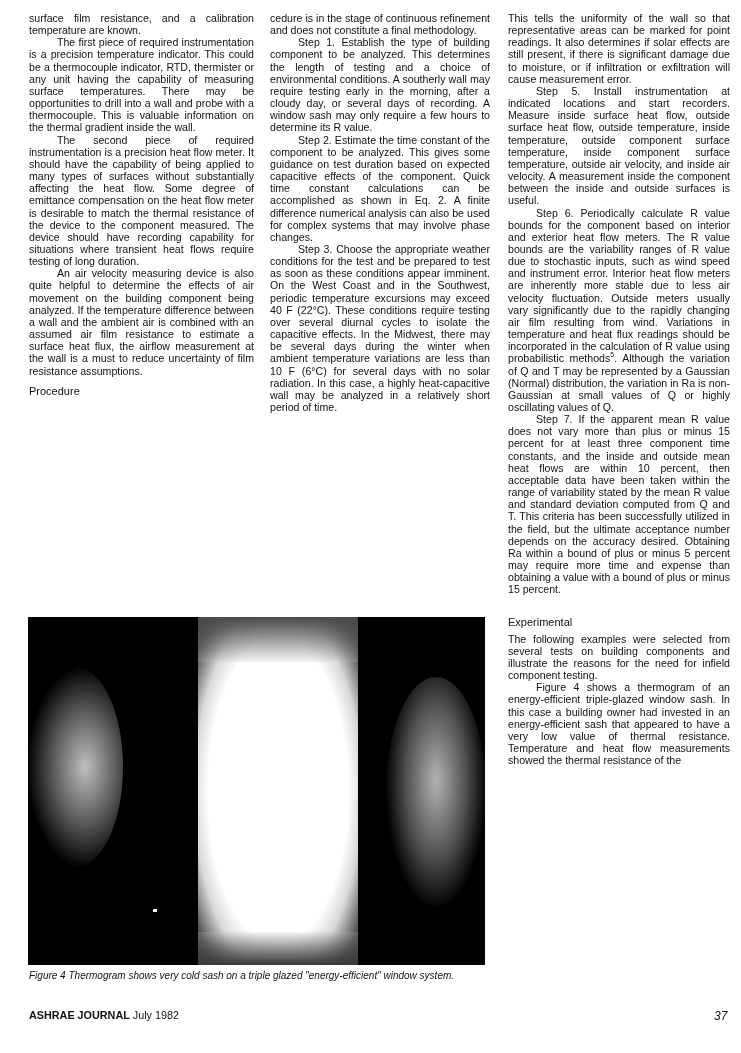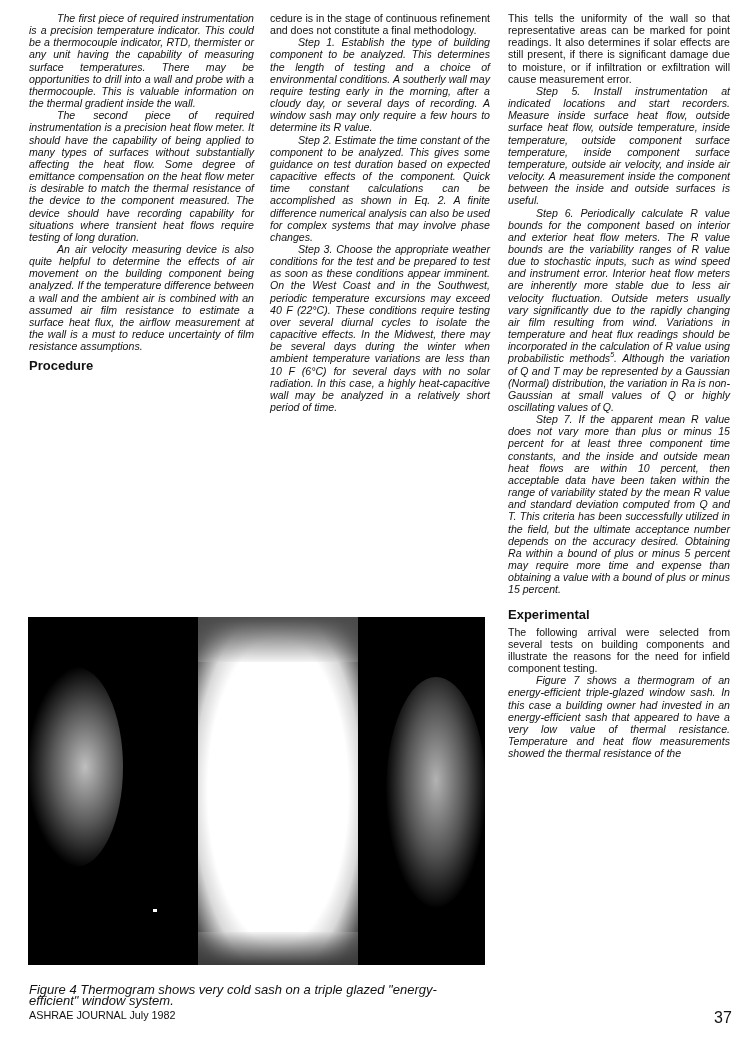--- a/index.html
+++ b/index.html
@@ -5,26 +5,26 @@
   html, body { margin: 0; padding: 0; background: #ffffff; }
   body {
     width: 741px; height: 1053px; position: relative; overflow: hidden;
     font-family: "Liberation Sans", sans-serif; color: #111;
   }
   .col {
     position: absolute; font-size: 10.6px; line-height: 12.15px;
     text-align: justify; hyphens: manual;
   }
   .col p { margin: 0; }
-  .col p.ind { text-indent: 28px; font-style: italic; }
+  .col p.ind { text-indent: 28px; }
   #col1 { left: 29px; top: 12px; width: 225px; }
   #col2 { left: 270px; top: 12px; width: 220px; }
   #col3 { left: 508px; top: 12px; width: 222px; }
   .heading {
-    font-weight: bold; font-size: 13px; margin: 8px 0 5px 0;
+    font-weight: normal; font-size: 11px; margin: 8px 0 5px 0;
   }
   sup { font-size: 7px; line-height: 0; }
   #figure {
     position: absolute; left: 28px; top: 617px; width: 457px; height: 348px;
     background: #000; overflow: hidden;
   }
   #figure .blob { position: absolute; }
   #figure .sash-left {
     left: 0; top: 50px; width: 95px; height: 200px; border-radius: 50%;
     background: radial-gradient(ellipse at 60% 50%, rgba(255,255,255,0.75) 0%, rgba(255,255,255,0.35) 40%, rgba(255,255,255,0) 72%);
@@ -44,55 +44,56 @@
   }
   #figure .sash-right {
     left: 358px; top: 60px; width: 100px; height: 230px; border-radius: 50%;
     background: radial-gradient(ellipse at 50% 45%, rgba(255,255,255,0.7) 0%, rgba(255,255,255,0.32) 42%, rgba(255,255,255,0) 72%);
   }
   #figure .speck {
     left: 125px; top: 292px; width: 4px; height: 3px; background: #fff;
   }
   #caption {
     position: absolute; left: 29px; top: 970px; width: 450px;
-    font-size: 13px; line-height: 11px; font-style: italic; margin-top: 14px;
+    font-size: 10px; line-height: 11px; font-style: italic;
   }
   #footer-journal {
     position: absolute; left: 29px; top: 1009px; font-size: 10.8px;
   }
-  #footer-journal b { font-weight: normal; }
+  #footer-journal b { font-weight: bold; }
   #page-number {
-    position: absolute; left: 714px; top: 1009px; font-size: 16px;
+    position: absolute; left: 714px; top: 1009px; font-size: 12px; font-style: italic;
   }
 </style>
 </head>
 <body>
 
 <div id="col1" class="col">
+  <p>surface film resistance, and a calibration temperature are known.</p>
   <p class="ind">The first piece of required instrumentation is a precision temperature indicator. This could be a thermocouple indicator, RTD, thermister or any unit having the capability of measuring surface temperatures. There may be opportunities to drill into a wall and probe with a thermocouple. This is valuable information on the thermal gradient inside the wall.</p>
   <p class="ind">The second piece of required instrumentation is a precision heat flow meter. It should have the capability of being applied to many types of surfaces without substantially affecting the heat flow. Some degree of emittance compensation on the heat flow meter is desirable to match the thermal resistance of the device to the component measured. The device should have recording capability for situations where transient heat flows require testing of long duration.</p>
   <p class="ind">An air velocity measuring device is also quite helpful to determine the effects of air movement on the building component being analyzed. If the temperature difference between a wall and the ambient air is combined with an assumed air film resistance to estimate a surface heat flux, the airflow measurement at the wall is a must to reduce uncertainty of film resistance assumptions.</p>
   <div class="heading">Procedure</div>
 </div>
 
 <div id="col2" class="col">
   <p>cedure is in the stage of continuous refinement and does not constitute a final methodology.</p>
   <p class="ind">Step 1. Establish the type of building component to be analyzed. This determines the length of testing and a choice of environmental conditions. A southerly wall may require testing early in the morning, after a cloudy day, or several days of recording. A window sash may only require a few hours to determine its R value.</p>
   <p class="ind">Step 2. Estimate the time constant of the component to be analyzed. This gives some guidance on test duration based on expected capacitive effects of the component. Quick time constant calculations can be accomplished as shown in Eq. 2. A finite difference numerical analysis can also be used for complex systems that may involve phase changes.</p>
   <p class="ind">Step 3. Choose the appropriate weather conditions for the test and be prepared to test as soon as these conditions appear imminent. On the West Coast and in the Southwest, periodic temperature excursions may exceed 40 F (22°C). These conditions require testing over several diurnal cycles to isolate the capacitive effects. In the Midwest, there may be several days during the winter when ambient temperature variations are less than 10 F (6°C) for several days with no solar radiation. In this case, a highly heat-capacitive wall may be analyzed in a relatively short period of time.</p>
 </div>
 
 <div id="col3" class="col">
   <p>This tells the uniformity of the wall so that representative areas can be marked for point readings. It also determines if solar effects are still present, if there is significant damage due to moisture, or if infiltration or exfiltration will cause measurement error.</p>
   <p class="ind">Step 5. Install instrumentation at indicated locations and start recorders. Measure inside surface heat flow, outside surface heat flow, outside temperature, inside temperature, outside component surface temperature, inside component surface temperature, outside air velocity, and inside air velocity. A measurement inside the component between the inside and outside surfaces is useful.</p>
   <p class="ind"><span>Step 6. Periodically calculate R value bounds for the component based on interior and exterior heat flow meters. The R value bounds are the variability ranges of R value due to stochastic inputs, such as wind speed and instrument error. Interior heat flow meters are inherently more stable due to less air velocity fluctuation. Outside meters usually vary significantly due to the rapidly changing air film resulting from wind. Variations in temperature and heat flux readings should be incorporated in the calculation of R value using probabilistic methods</span><sup>5</sup><span>. Although the variation of Q and T may be represented by a Gaussian (Normal) distribution, the variation in Ra is non-Gaussian at small values of Q or highly oscillating values of Q.</span></p>
   <p class="ind">Step 7. If the apparent mean R value does not vary more than plus or minus 15 percent for at least three component time constants, and the inside and outside mean heat flows are within 10 percent, then acceptable data have been taken within the range of variability stated by the mean R value and standard deviation computed from Q and T. This criteria has been successfully utilized in the field, but the ultimate acceptance number depends on the accuracy desired. Obtaining Ra within a bound of plus or minus 5 percent may require more time and expense than obtaining a value with a bound of plus or minus 15 percent.</p>
-  <div class="heading" style="margin-top:13px">Experimental</div>
-  <p>The following arrival were selected from several tests on building components and illustrate the reasons for the need for infield component testing.</p>
-  <p class="ind">Figure 7 shows a thermogram of an energy-efficient triple-glazed window sash. In this case a building owner had invested in an energy-efficient sash that appeared to have a very low value of thermal resistance. Temperature and heat flow measurements showed the thermal resistance of the</p>
+  <div class="heading" style="margin-top:20px">Experimental</div>
+  <p>The following examples were selected from several tests on building components and illustrate the reasons for the need for infield component testing.</p>
+  <p class="ind">Figure 4 shows a thermogram of an energy-efficient triple-glazed window sash. In this case a building owner had invested in an energy-efficient sash that appeared to have a very low value of thermal resistance. Temperature and heat flow measurements showed the thermal resistance of the</p>
 </div>
 
 <div id="figure">
   <div class="blob sash-left"></div>
   <div class="blob glass"></div>
   <div class="blob glass-edge-top"></div>
   <div class="blob glass-edge-bot"></div>
   <div class="blob sash-right"></div>
   <div class="blob speck"></div>
 </div>

